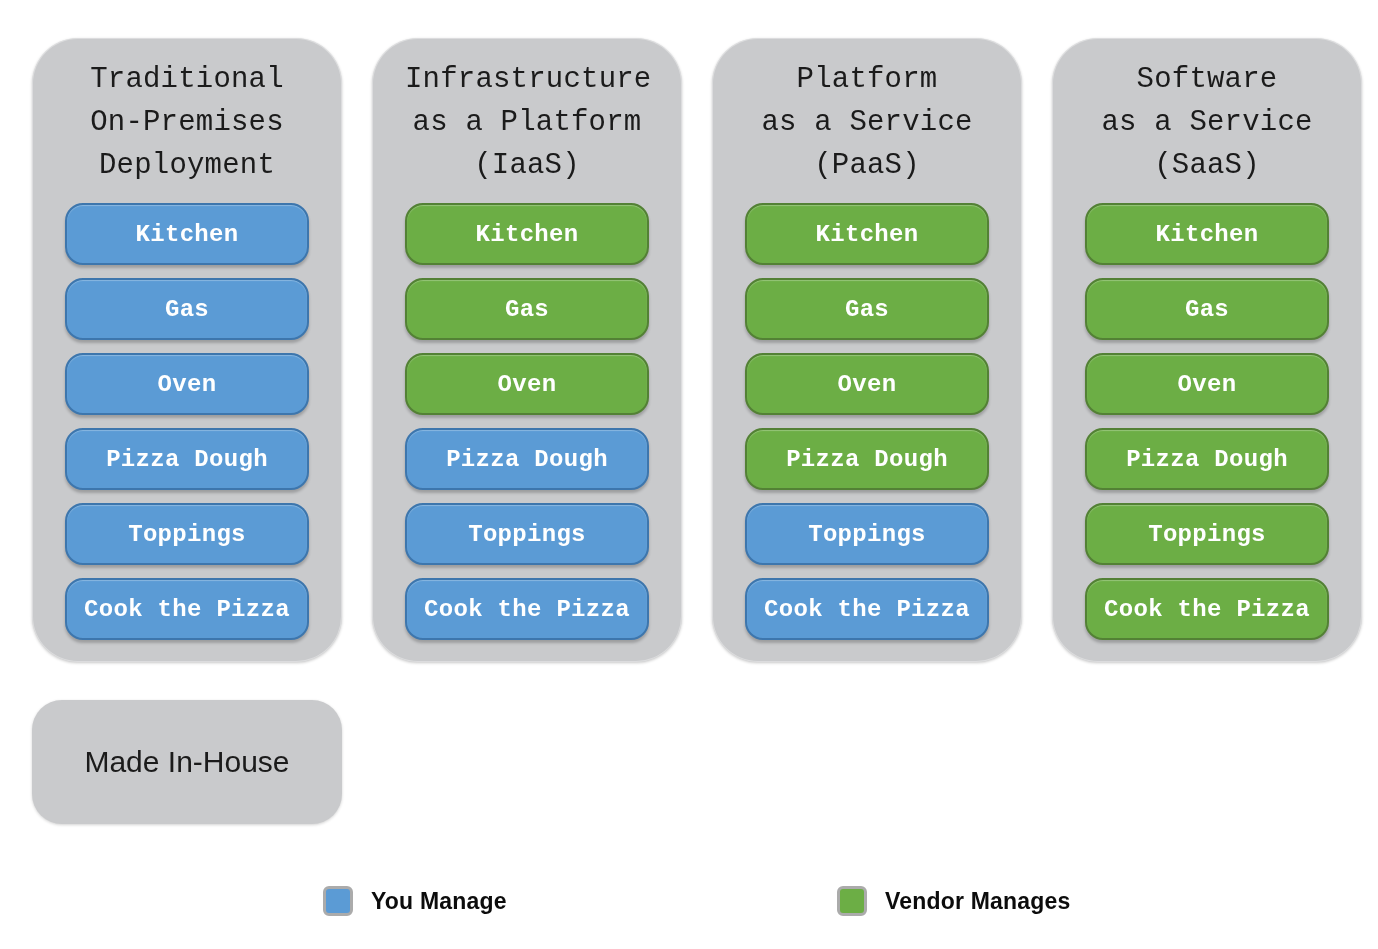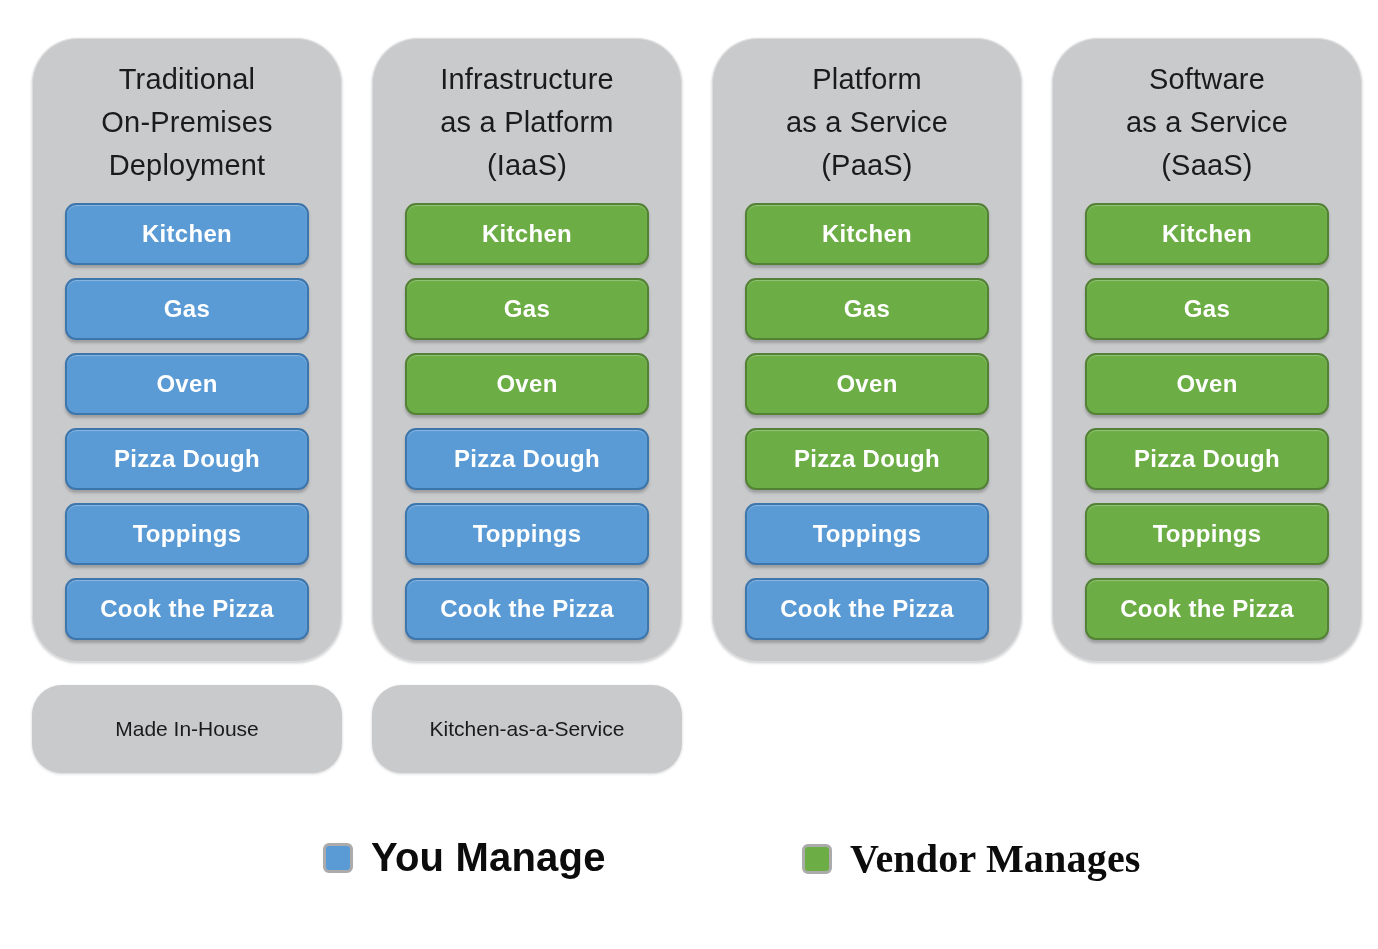--- a/index.html
+++ b/index.html
@@ -11,46 +11,46 @@
     --ink:#1B1B1B;
     --item_text:#FFFFFF;
   }
   *{box-sizing:border-box;margin:0;padding:0;}
   html,body{width:1378px;height:949px;background:#ffffff;overflow:hidden;
     font-family:"Liberation Sans","DejaVu Sans",sans-serif;}
   .board{display:flex;gap:30px;padding:38px 0 0 32px;}
   .col{width:310px;display:flex;flex-direction:column;}
   .panel{
     height:624px;background:var(--panel_gray);border-radius:46px;
-    padding:20px 33px 0;box-shadow:0 1px 3px rgba(0,0,0,.22), inset 0 0 0 1px rgba(255,255,255,.35);
+    padding:20px 33px 0;box-shadow:0 1px 3px rgba(0,0,0,.22), inset 0 0 0 1px rgba(255,255,255,.35);font-family:Liberation Mono, monospace;
   }
   .panel-title{
     font-size:29px;line-height:43px;text-align:center;color:var(--ink);
     white-space:pre-line;margin-bottom:16px;font-weight:400;letter-spacing:.2px;
   }
   .item{
-    height:62px;margin-bottom:13px;border-radius:11px;border:2px solid;
+    height:62px;margin-bottom:13px;border-radius:18px;border:2px solid;
     display:flex;align-items:center;justify-content:center;
     color:var(--item_text);font-weight:700;font-size:24px;letter-spacing:.3px;
     box-shadow:0 3px 3px rgba(0,0,0,.22), inset 0 1px 1px rgba(255,255,255,.28);
   }
   .item.you{background:var(--you_manage_fill);border-color:var(--you_manage_border);}
   .item.vendor{background:var(--vendor_fill);border-color:var(--vendor_border);}
   .footer-box{
-    margin-top:23px;height:88px;border-radius:30px;background:var(--panel_gray);
+    margin-top:38px;height:124px;border-radius:30px;background:var(--panel_gray);
     display:flex;align-items:center;justify-content:center;
-    font-size:21px;color:var(--ink);box-shadow:0 1px 3px rgba(0,0,0,.18);
+    font-size:30px;color:var(--ink);box-shadow:0 1px 3px rgba(0,0,0,.18);
   }
   .legend{position:relative;height:60px;margin-top:62px;}
   .legend-entry{
     position:absolute;top:0;display:flex;align-items:center;gap:18px;
-    font-weight:700;font-size:40px;color:#0c0c0c;letter-spacing:.2px;
+    font-weight:700;font-size:23px;color:#0c0c0c;letter-spacing:.2px;
   }
   .legend-entry.first{left:323px;}
-  .legend-entry.second{left:802px;font-family:Liberation Serif, serif;}
+  .legend-entry.second{left:837px;}
   .swatch{width:30px;height:30px;border-radius:6px;border:3px solid #ABABAB;}
   .swatch.you{background:var(--you_manage_fill);}
   .swatch.vendor{background:var(--vendor_fill);}
 </style>
 </head>
 <body>
 
 <div class="board">
 
   <div class="col">
@@ -73,21 +73,20 @@
       <div class="panel-title">Infrastructure
 as a Platform
 (IaaS)</div>
       <div class="item vendor">Kitchen</div>
       <div class="item vendor">Gas</div>
       <div class="item vendor">Oven</div>
       <div class="item you">Pizza Dough</div>
       <div class="item you">Toppings</div>
       <div class="item you">Cook the Pizza</div>
     </div>
-    <div class="footer-box">Kitchen-as-a-Service</div>
   </div>
 
   <div class="col">
     <div class="panel">
       <div class="panel-title">Platform
 as a Service
 (PaaS)</div>
       <div class="item vendor">Kitchen</div>
       <div class="item vendor">Gas</div>
       <div class="item vendor">Oven</div>

